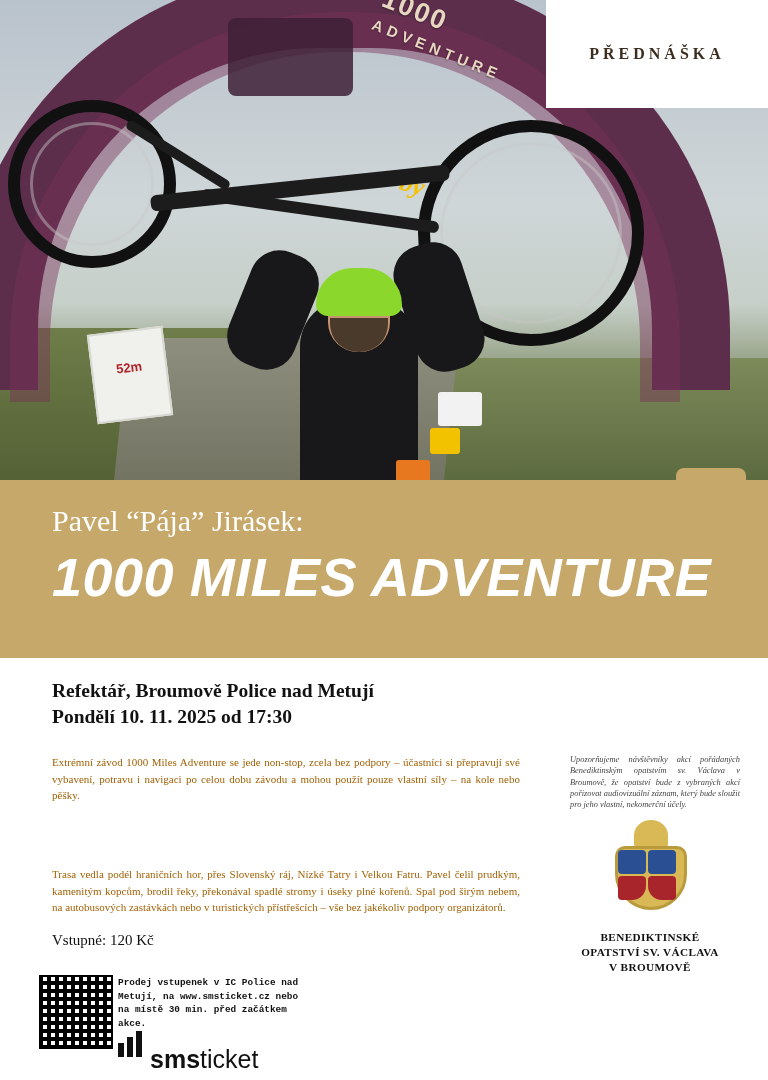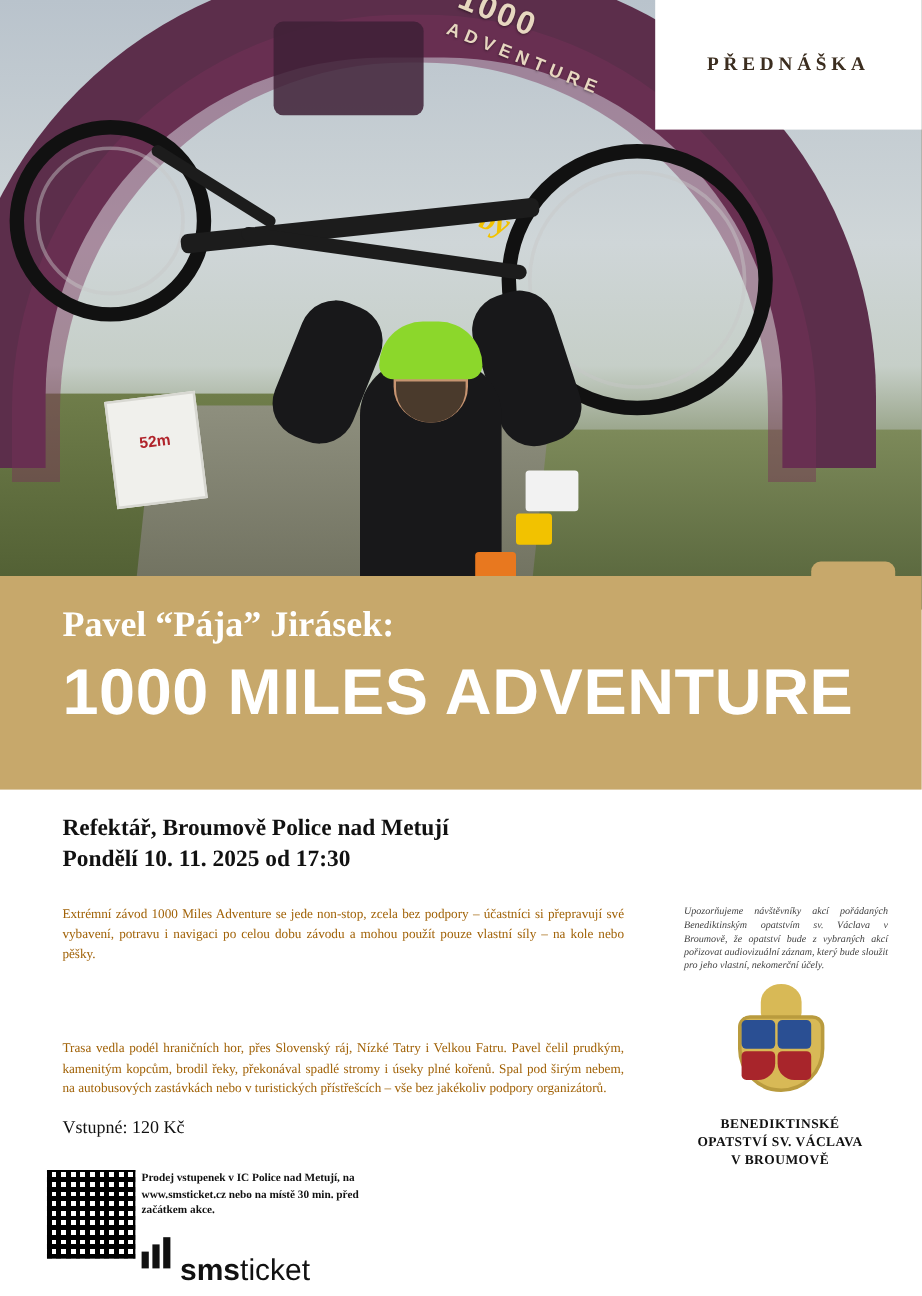--- a/index.html
+++ b/index.html
@@ -234,32 +234,33 @@
     left: 0; top: 480px;
     width: 768px;
     height: 178px;
     background: #c7a86b;
   }
   .speaker {
     position: absolute;
     left: 52px; top: 24px;
     color: #ffffff;
     font-family: "Liberation Serif", serif;
-    font-weight: bold;
+    font-weight: normal;
     font-size: 30px;
   }
   .bigtitle {
     position: absolute;
     left: 52px; top: 66px;
     color: #ffffff;
     font-family: "Liberation Sans", sans-serif;
     font-weight: bold;
     font-size: 54px;
     letter-spacing: 0.5px;
     white-space: nowrap;
+    font-style: italic;
   }
   .side-mark {
     position: absolute;
     right: 22px; top: 468px;
     width: 70px; height: 70px;
     background: #c7a86b;
     border-radius: 8px;
   }
   .side-mark .blob {
     position:absolute;
@@ -375,21 +376,21 @@
     background:
       repeating-linear-gradient(90deg,#000 0 4px,#fff 4px 8px),
       repeating-linear-gradient(0deg,#000 0 4px,#fff 4px 8px);
     background-blend-mode: multiply;
     border: 3px solid #fff;
   }
   .ticket-text {
     position: absolute;
     left: 118px; top: 976px;
     width: 186px;
-    font-family: Liberation Serif, serif;
+    font-family: Liberation Mono, monospace;
     font-weight: bold;
     font-size: 9.4px;
     line-height: 1.45;
     color: #111;
   }
   .smsticket {
     position: absolute;
     left: 118px; top: 1013px;
     display: flex;
     align-items: center;

